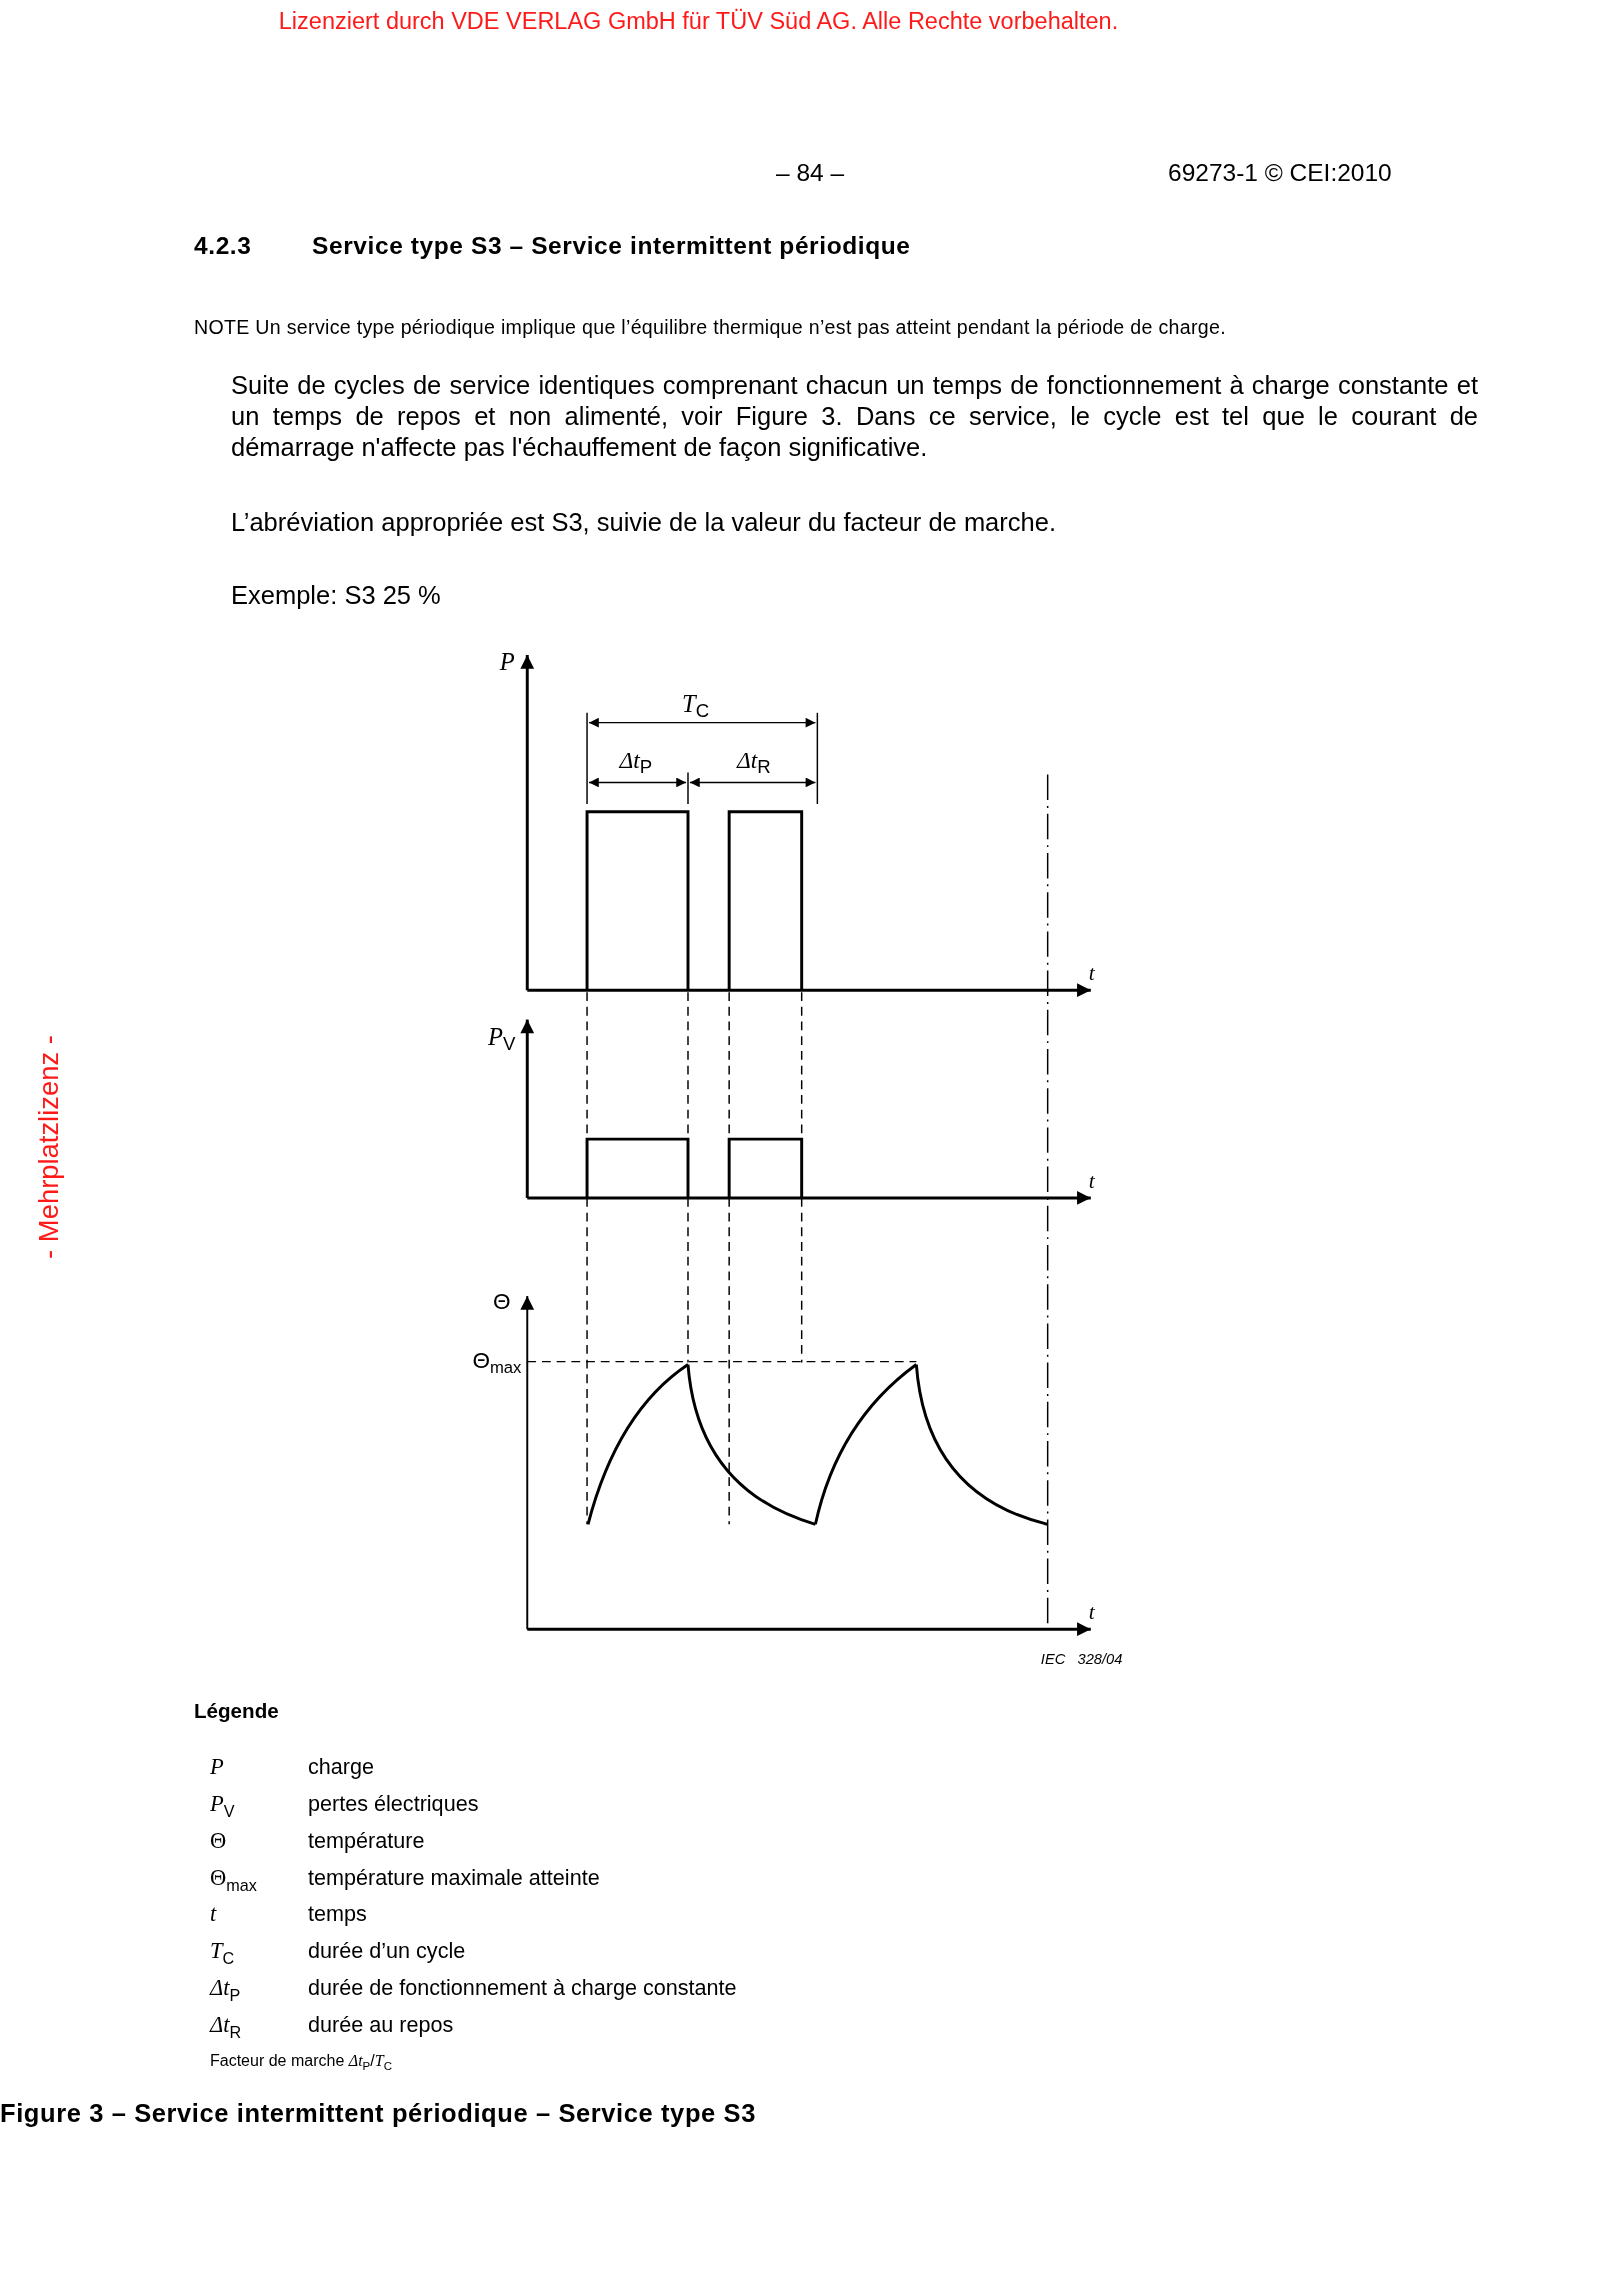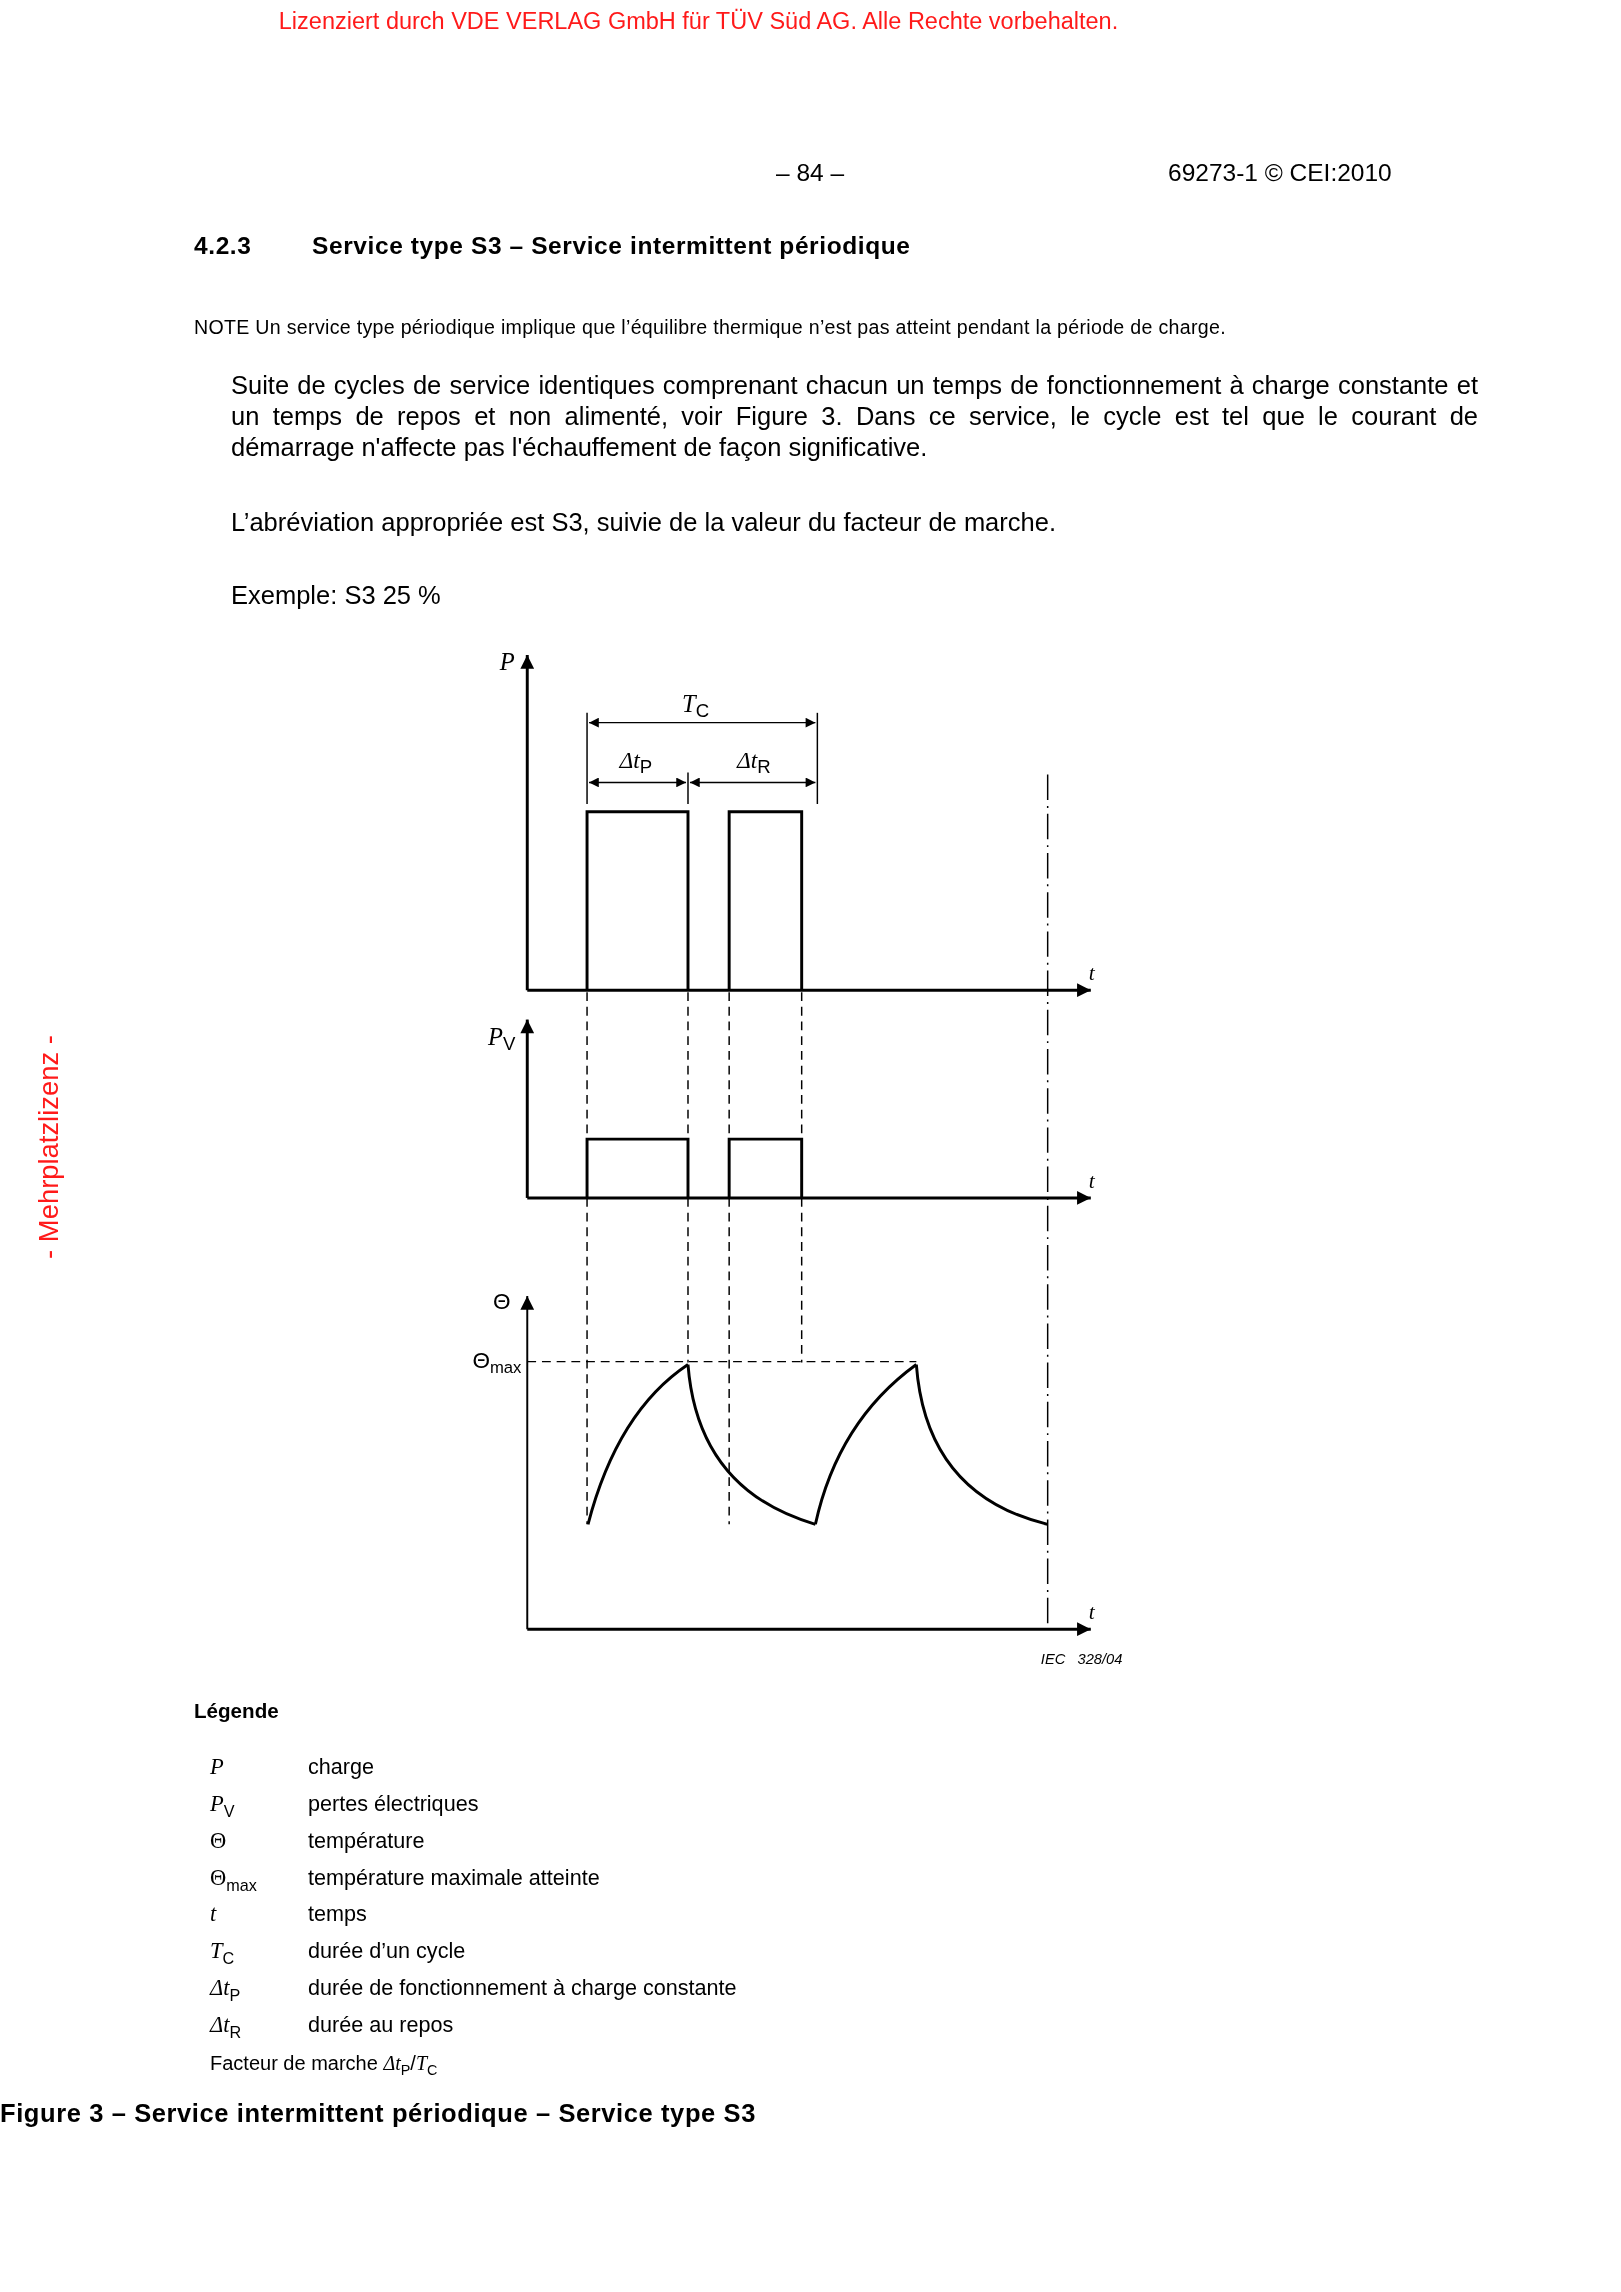--- a/index.html
+++ b/index.html
@@ -19,21 +19,21 @@
   .p1 { top: 370px; }
   .p2 { top: 507px; }
   .p3 { top: 580px; }
   svg#diagram { position: absolute; left: 0; top: 0; }
   .legend-title { left: 194px; top: 1699px; font-size: 20.6px; font-weight: bold; }
   .legend-row { position: absolute; left: 210px; font-size: 21.6px; height: 29px; }
   .legend-row .sym { position: absolute; left: 0; width: 98px; font-family: "Liberation Serif", serif; font-style: italic; font-size: 22.5px; }
   .legend-row .sym.upright { font-style: normal; }
   .legend-row .desc { position: absolute; left: 98px; white-space: nowrap; }
   sub { font-family: "Liberation Sans", sans-serif; font-style: normal; font-size: 0.72em; vertical-align: -0.35em; }
-  .duty { left: 210px; top: 2052px; font-size: 20px; }
+  .duty { left: 210px; top: 2052px; font-size: 16px; }
   .duty i { font-family: "Liberation Serif", serif; }
   .caption { left: 0; width: 1621px; top: 2099px; font-size: 25.5px; font-weight: bold; letter-spacing: 0.6px; }
 </style>
 </head>
 <body>
 
 <div class="abs red watermark-top">Lizenziert durch VDE VERLAG GmbH  für TÜV Süd AG. Alle Rechte vorbehalten.</div>
 <div class="abs red watermark-side">- Mehrplatzlizenz -</div>
 
 <div class="abs hdr hdr-page">– 84 –</div>

